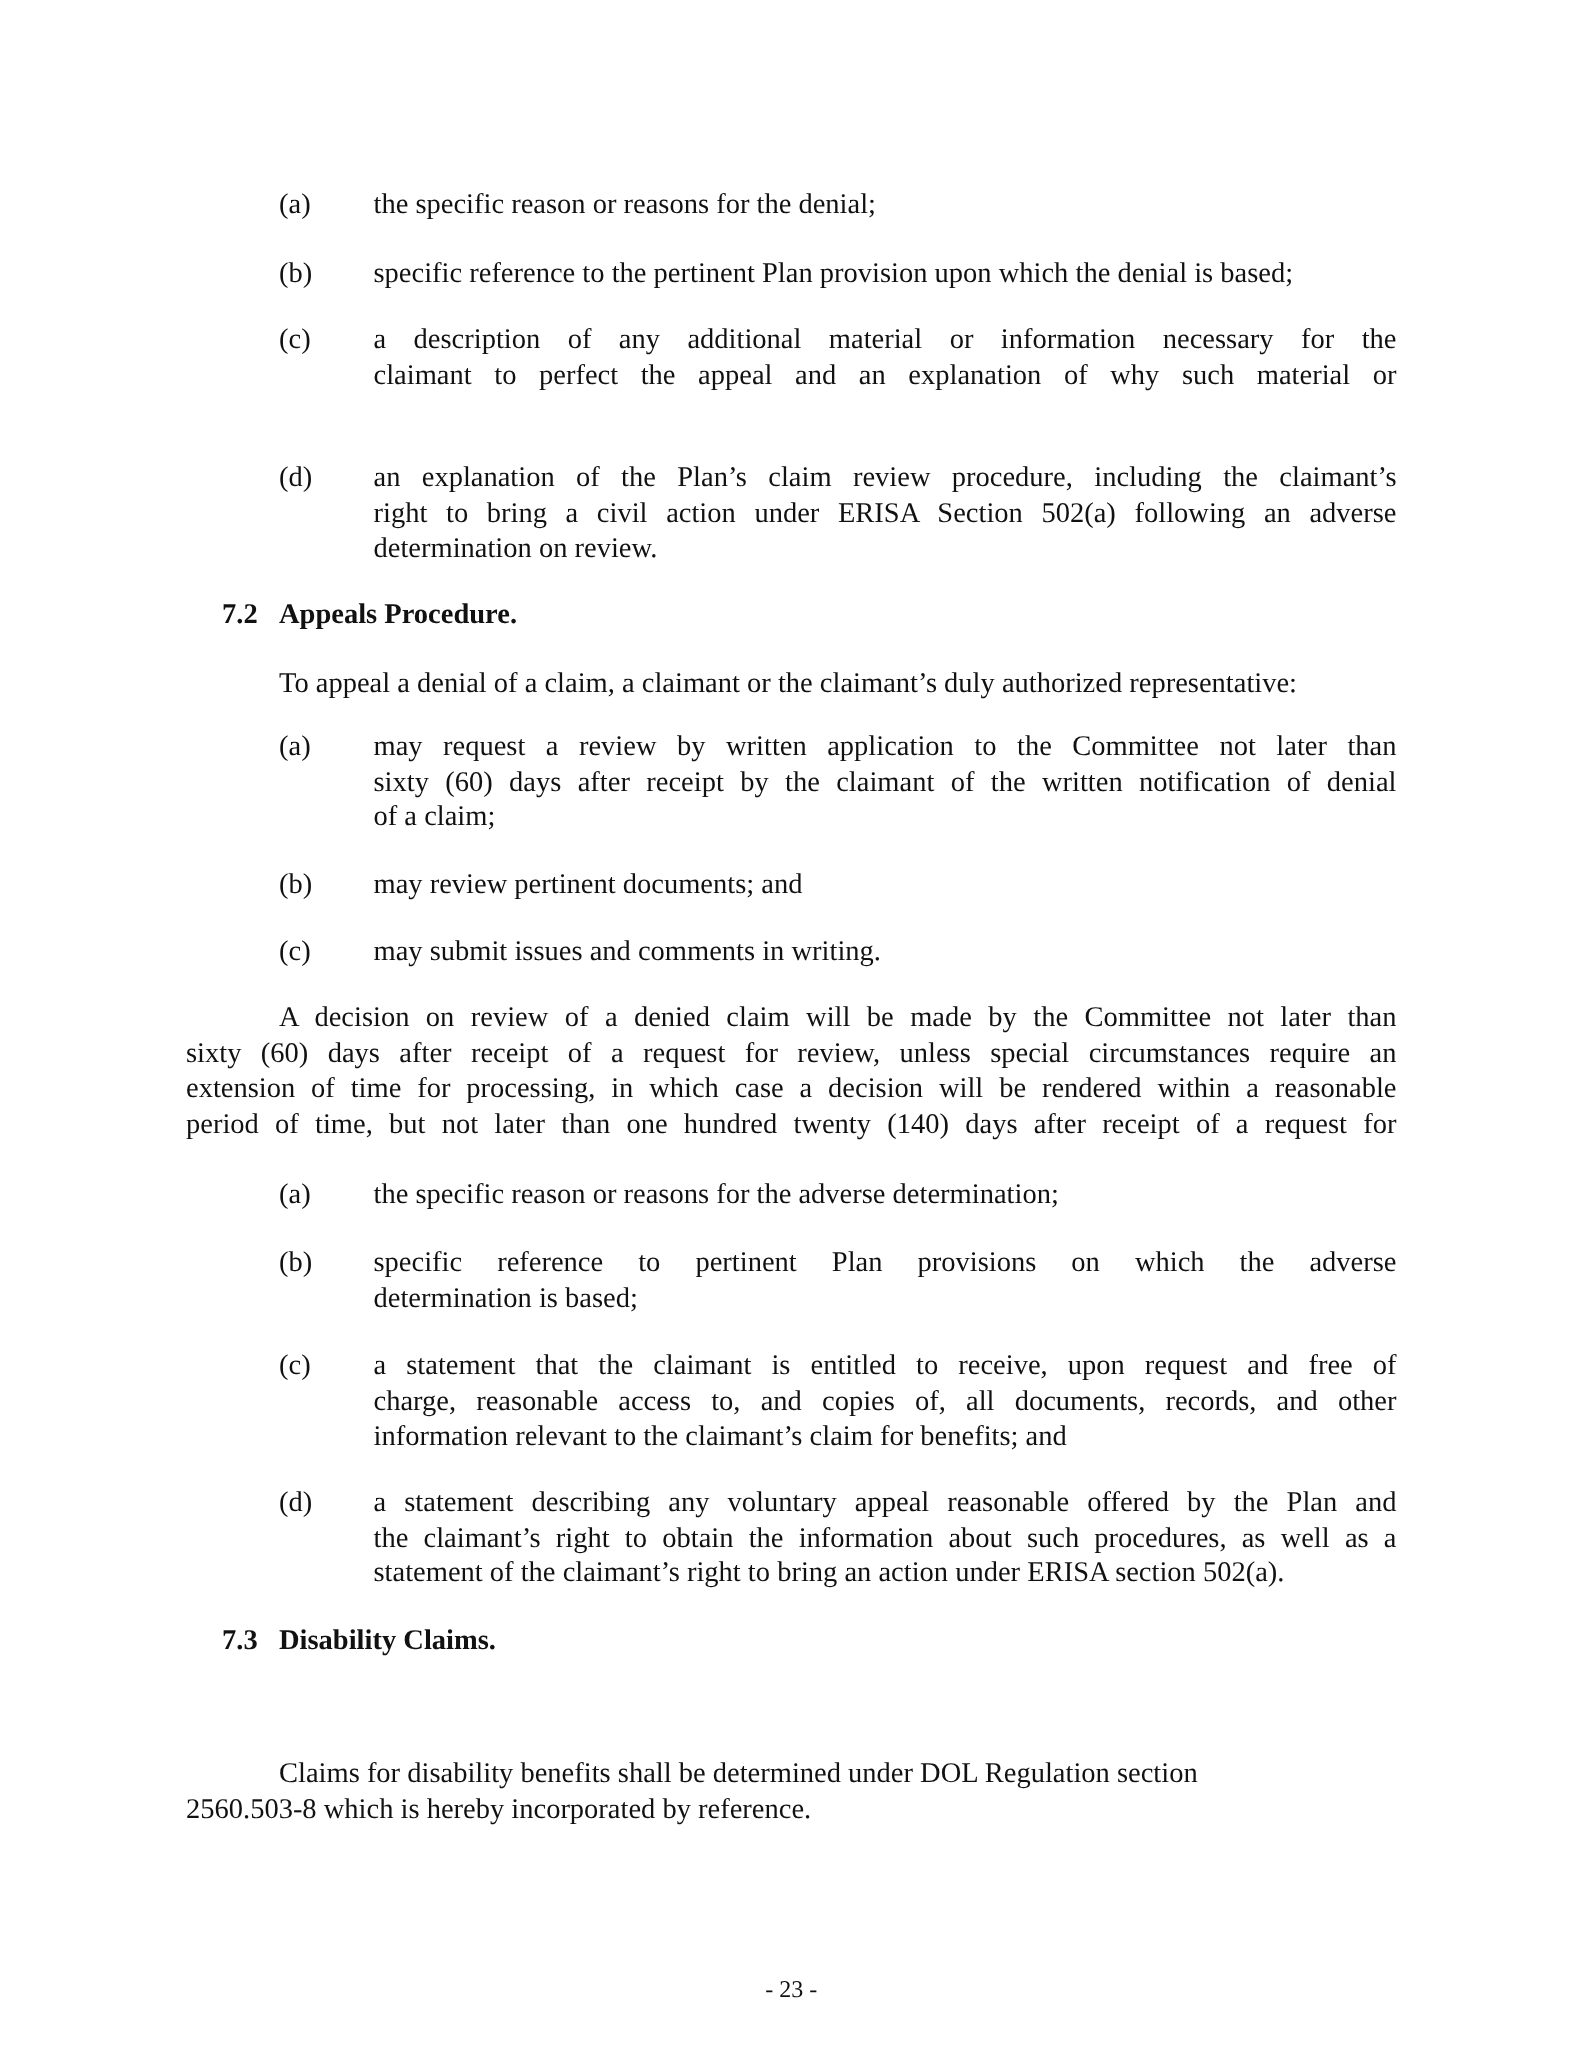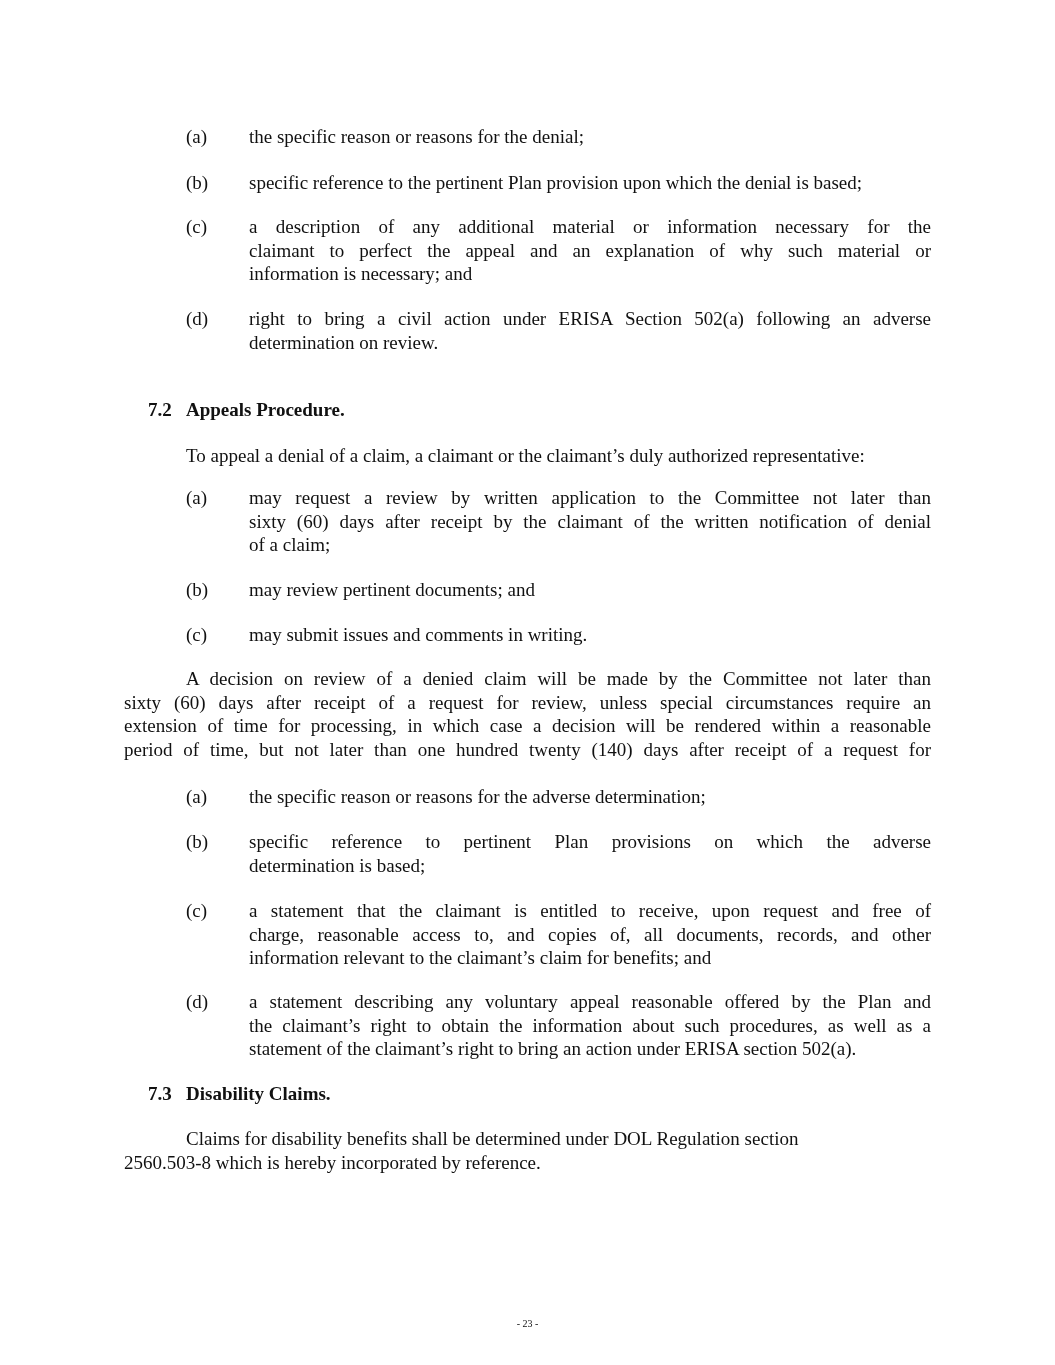--- a/index.html
+++ b/index.html
@@ -7,21 +7,21 @@
       font-family: "Liberation Serif", "DejaVu Serif", serif; color: #111; font-size: 19px; }
     .blk { position: absolute; line-height: 23.5px; }
     .lbl { position: absolute; left: 186px; }
     .item { position: absolute; left: 249px; width: 682px; text-align: justify; }
     .justify-lines span.ln { display: block; text-align: justify; text-align-last: justify; }
     .justify-lines span.ln.end { text-align-last: left; }
     .head { position: absolute; font-weight: bold; }
     .head .num { position: absolute; left: 148px; }
     .head .ttl { position: absolute; left: 186px; white-space: nowrap; }
     .para { position: absolute; }
-    .pagenum { position: absolute; left: 0; width: 1055px; text-align: center; top: 1318px; font-size: 10px; }
+    .pagenum { position: absolute; left: 0; width: 1055px; text-align: center; top: 1318px; font-size: 16px; }
   </style>
 </head>
 <body>
 
 <div class="blk" style="top:125px;">
   <span class="lbl">(a)</span>
   <div class="item justify-lines">
     <span class="ln end">the specific reason or reasons for the denial;</span>
   </div>
 </div>
@@ -29,26 +29,26 @@
   <span class="lbl">(b)</span>
   <div class="item justify-lines">
     <span class="ln end">specific reference to the pertinent Plan provision upon which the denial is based;</span>
   </div>
 </div>
 <div class="blk" style="top:215px;">
   <span class="lbl">(c)</span>
   <div class="item justify-lines">
     <span class="ln">a description of any additional material or information necessary for the</span>
     <span class="ln">claimant to perfect the appeal and an explanation of why such material or</span>
-    <span class="ln end">information is necessary; and</span>
   </div>
 </div>
 <div class="blk" style="top:307px;">
   <span class="lbl">(d)</span>
   <div class="item justify-lines">
+    <span class="ln">an explanation of the Plan’s claim review procedure, including the claimant’s</span>
     <span class="ln">right to bring a civil action under ERISA Section 502(a) following an adverse</span>
     <span class="ln end">determination on review.</span>
   </div>
 </div>
 
 <div class="blk head" style="top:398px;">
   <span class="num">7.2</span>
   <span class="ttl">Appeals Procedure.</span>
 </div>
 
@@ -111,17 +111,17 @@
     <span class="ln end">statement of the claimant’s right to bring an action under ERISA section 502(a).</span>
   </div>
 </div>
 
 <div class="blk head" style="top:1082px;">
   <span class="num">7.3</span>
   <span class="ttl">Disability Claims.</span>
 </div>
 
 <div class="blk para" style="top:1127px; left:124px; width:807px;">
-  <span style="display:block; padding-left:62px; white-space:nowrap;">Claims for disability benefits shall be determined under DOL Regulation section</span>
+  <span style="display:block; padding-left:62px; white-space:nowrap;margin-top:44px;">Claims for disability benefits shall be determined under DOL Regulation section</span>
   <span style="display:block; white-space:nowrap;">2560.503-8 which is hereby incorporated by reference.</span>
 </div>
 
 <div class="pagenum">- 23 -</div>
 
 </body></html>

